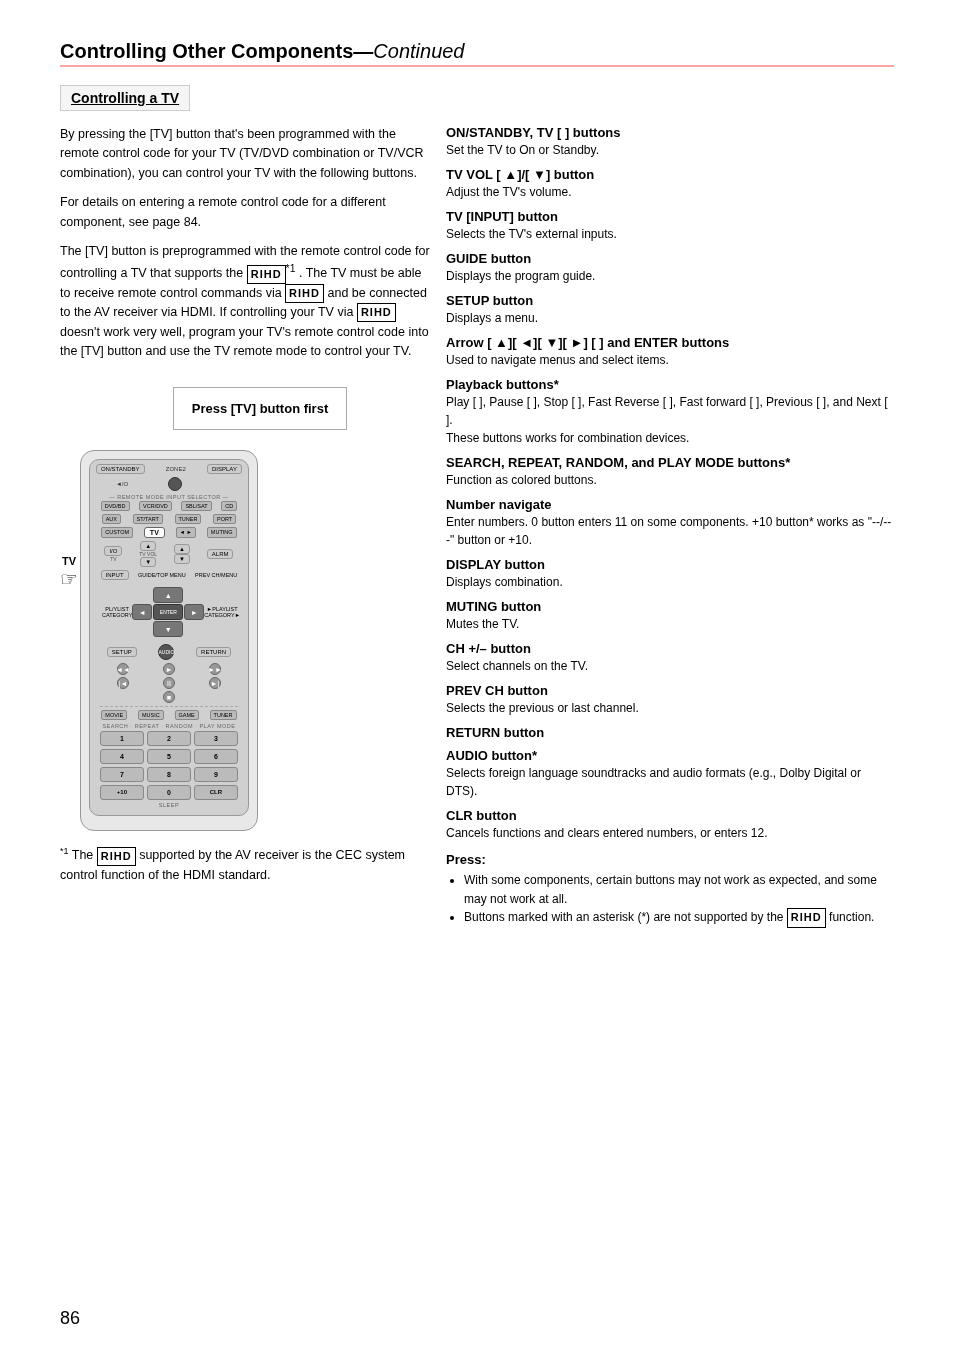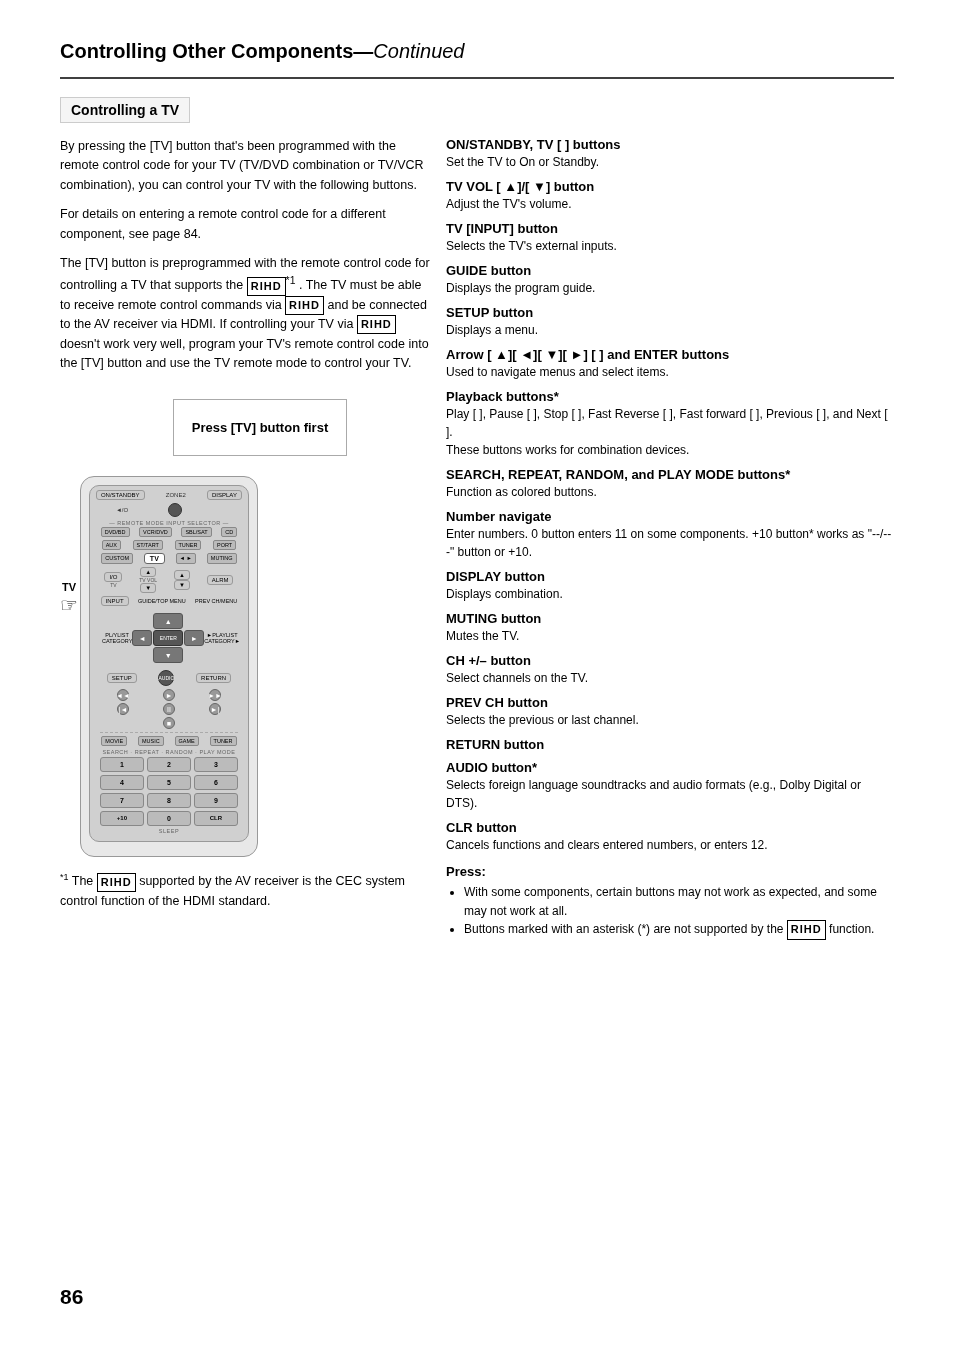--- a/index.html
+++ b/index.html
@@ -11,38 +11,39 @@
       width: 954px;
       min-height: 1351px;
     }
     .page {
       width: 954px;
       min-height: 1351px;
       padding: 40px 60px 40px 60px;
       position: relative;
     }
     .page-header {
-      border-bottom: 2px solid #404040;
-      padding-bottom: 14px;
+      border-bottom: 2px solid #fca5a5;
+      padding-bottom: 2px;
       margin-bottom: 18px;
     }
     .page-header h1 {
       font-size: 20px;
       font-weight: bold;
     }
     .page-header h1 em {
       font-style: italic;
       font-weight: normal;
     }
     .section-box {
       border: 1px solid #ccc;
       background: #f5f5f5;
       padding: 4px 10px;
       margin-bottom: 14px;
       display: inline-block;
+      text-decoration: underline;
     }
     .section-box h2 {
       font-size: 14px;
       font-weight: bold;
     }
     .two-col {
       display: flex;
       gap: 16px;
       align-items: flex-start;
     }
@@ -63,21 +64,21 @@
       font-weight: bold;
       font-size: 11px;
       border: 1.5px solid #000;
       padding: 0 3px;
       letter-spacing: 1px;
       vertical-align: middle;
     }
     .press-button-box {
       border: 1px solid #aaa;
       background: #fff;
-      padding: 20px 18px;
+      padding: 13px 18px;
       display: inline-block;
       font-size: 13px;
       font-weight: bold;
       margin: 12px 0 10px 30px;
     }
     
     .remote-wrapper {
       display: flex;
       justify-content: flex-start;
       align-items: flex-start;
@@ -229,24 +230,24 @@
     .footnote-area {
       margin-top: 14px;
       font-size: 11.5px;
       line-height: 1.6;
     }
     .footnote-area sup {
       font-size: 9px;
     }
     .page-number {
       position: absolute;
-      bottom: 42px;
+      bottom: 22px;
       left: 60px;
-      font-size: 21px;
-      font-weight: bold;
+      font-size: 18px;
+      font-weight: normal;
     }
     .notes-section {
       margin-top: 10px;
     }
     .notes-section .notes-title {
       font-weight: bold;
       font-size: 13px;
       margin-bottom: 4px;
     }
     .notes-section ul {

